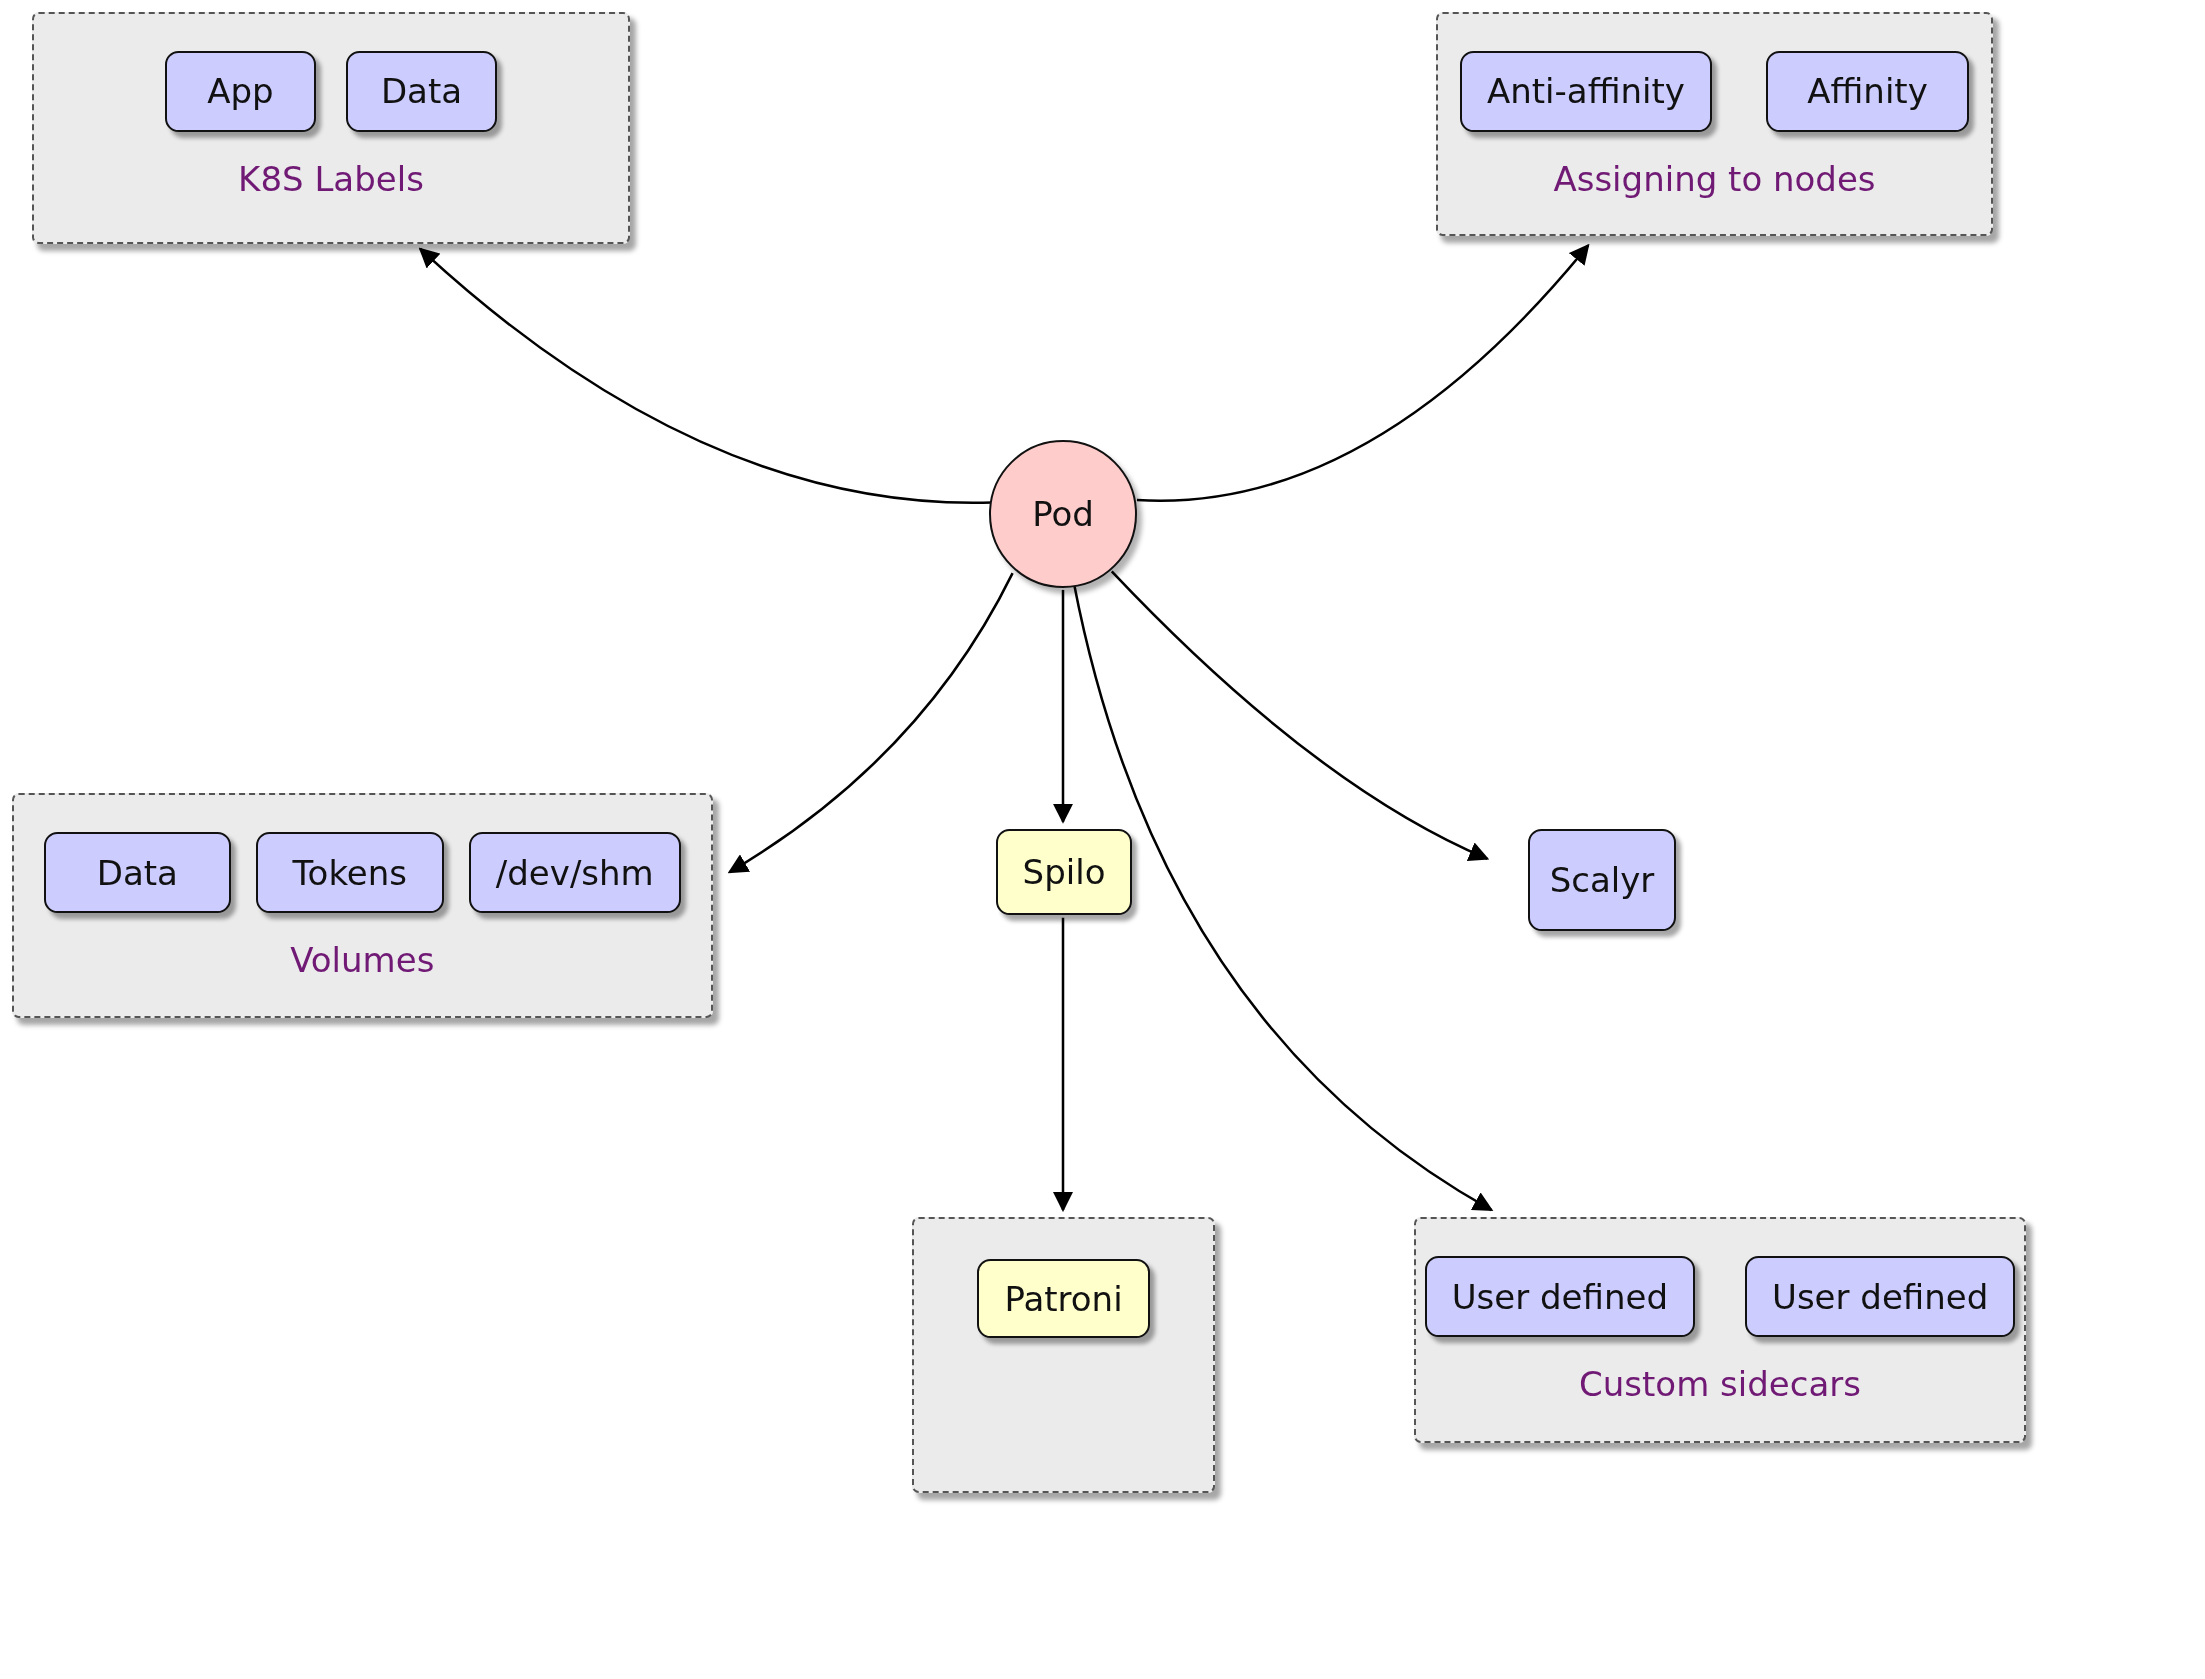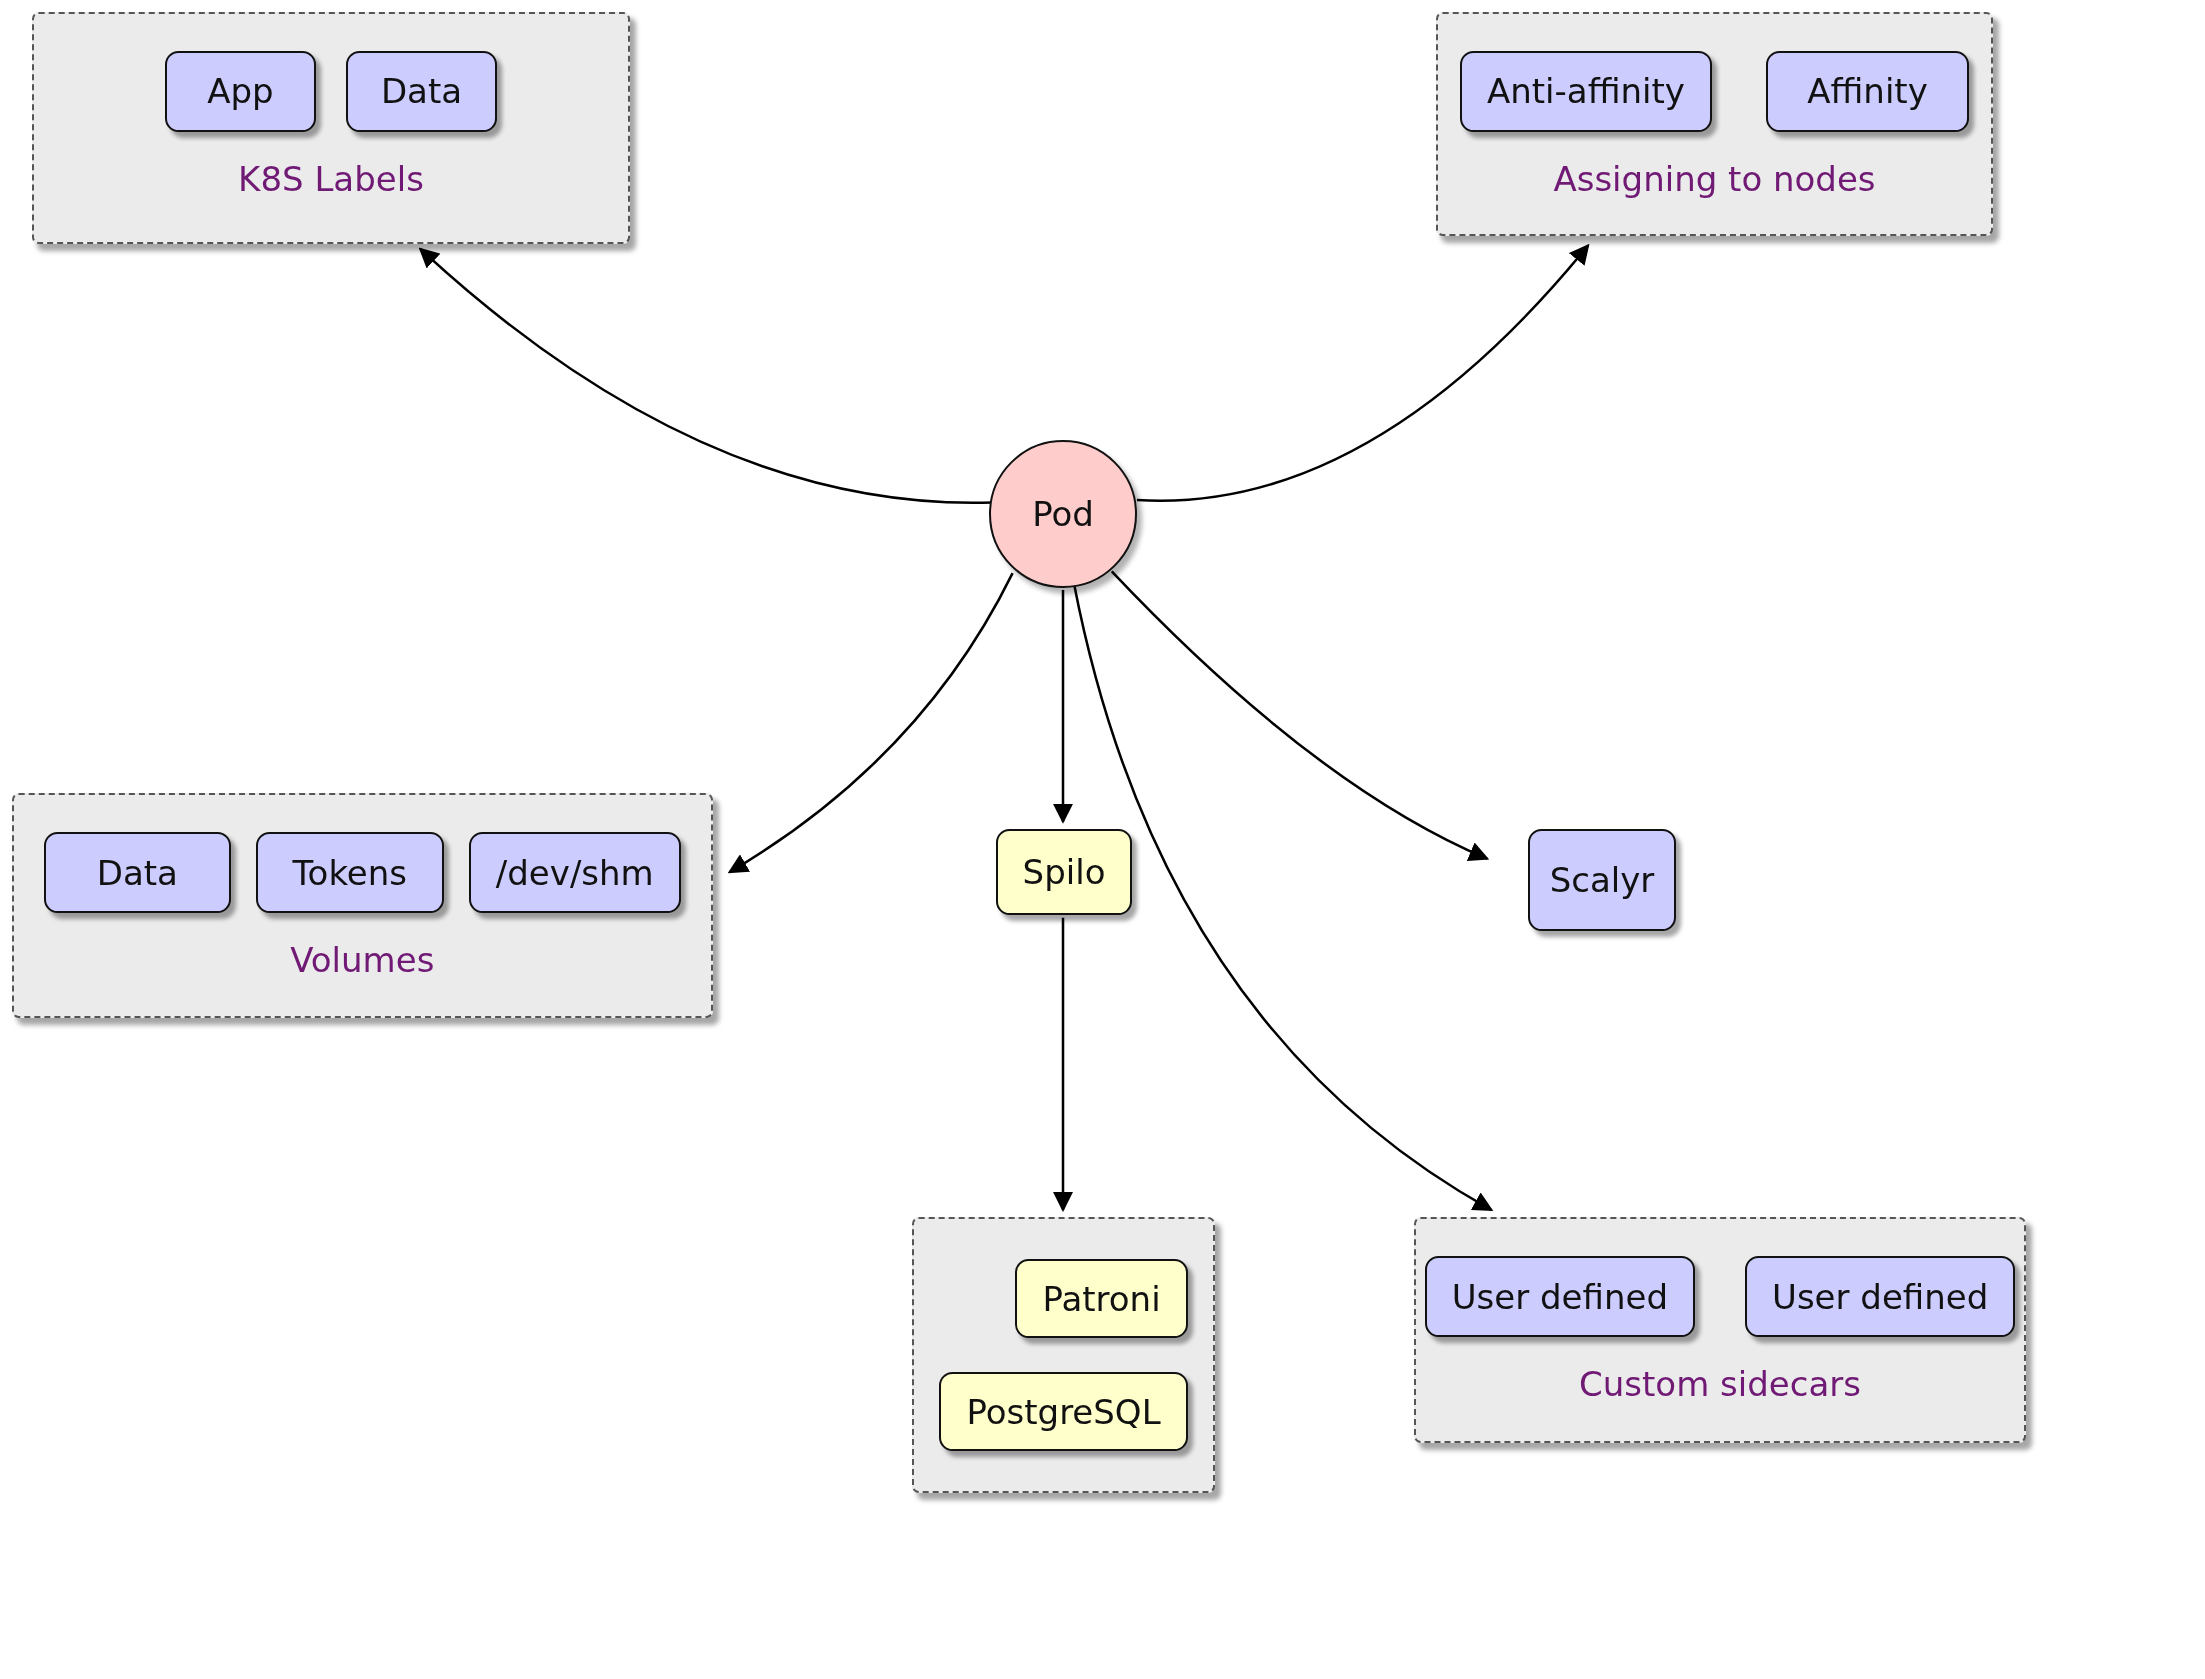--- a/index.html
+++ b/index.html
@@ -16,21 +16,21 @@
   .node{display:flex;align-items:center;justify-content:center;height:81px;
         padding:8px 25px;background:#ccccff;border:2.5px solid #111;border-radius:13.4px;
         font-size:34px;box-shadow:5px 5.9px 4.2px rgba(0,0,0,0.35);box-sizing:border-box;white-space:nowrap;}
   .node.yellow{background:#ffffcc;}
   .abs{position:absolute;}
 
   .pod{position:absolute;left:989px;top:440px;width:148px;height:148px;border-radius:50%;
        background:#ffcccc;border:2.9px solid #111;display:flex;align-items:center;justify-content:center;
        font-size:34px;box-shadow:5px 5.9px 5px rgba(0,0,0,0.3);box-sizing:border-box;}
 
-  .stack-col{display:flex;flex-direction:column;align-items:flex-end;gap:34px;margin-top:40px;}
+  .stack-col{display:flex;flex-direction:column;align-items:center;gap:34px;margin-top:40px;}
 </style>
 </head>
 <body>
 
 <div class="canvas">
 
   <svg class="edges" viewBox="0 0 2624 1998">
     <defs>
       <marker id="arrow" viewBox="0 0 10 10" refX="9" refY="5" markerWidth="8" markerHeight="8" orient="auto-start-reverse">
         <path d="M 0 0 L 10 5 L 0 10 z" fill="#000"></path>
@@ -66,21 +66,20 @@
       <div class="node" style="min-width:187px;">Data</div>
       <div class="node" style="min-width:188px;">Tokens</div>
       <div class="node" style="min-width:207px;">/dev/shm</div>
     </div>
     <div class="group-title">Volumes</div>
   </div>
 
   <div class="group" style="left:912px;top:1217px;width:303px;height:276px;">
     <div class="stack-col">
       <div class="node yellow" style="min-width:171px;height:79px;">Patroni</div>
-      <div class="node yellow" style="min-width:232px;height:79px;">PostgreSQL</div>
     </div>
   </div>
 
   <div class="group" style="left:1414px;top:1217px;width:612px;height:226px;">
     <div class="node-row" style="gap:50px;">
       <div class="node" style="min-width:240px;">User defined</div>
       <div class="node" style="min-width:247px;">User defined</div>
     </div>
     <div class="group-title">Custom sidecars</div>
   </div>

